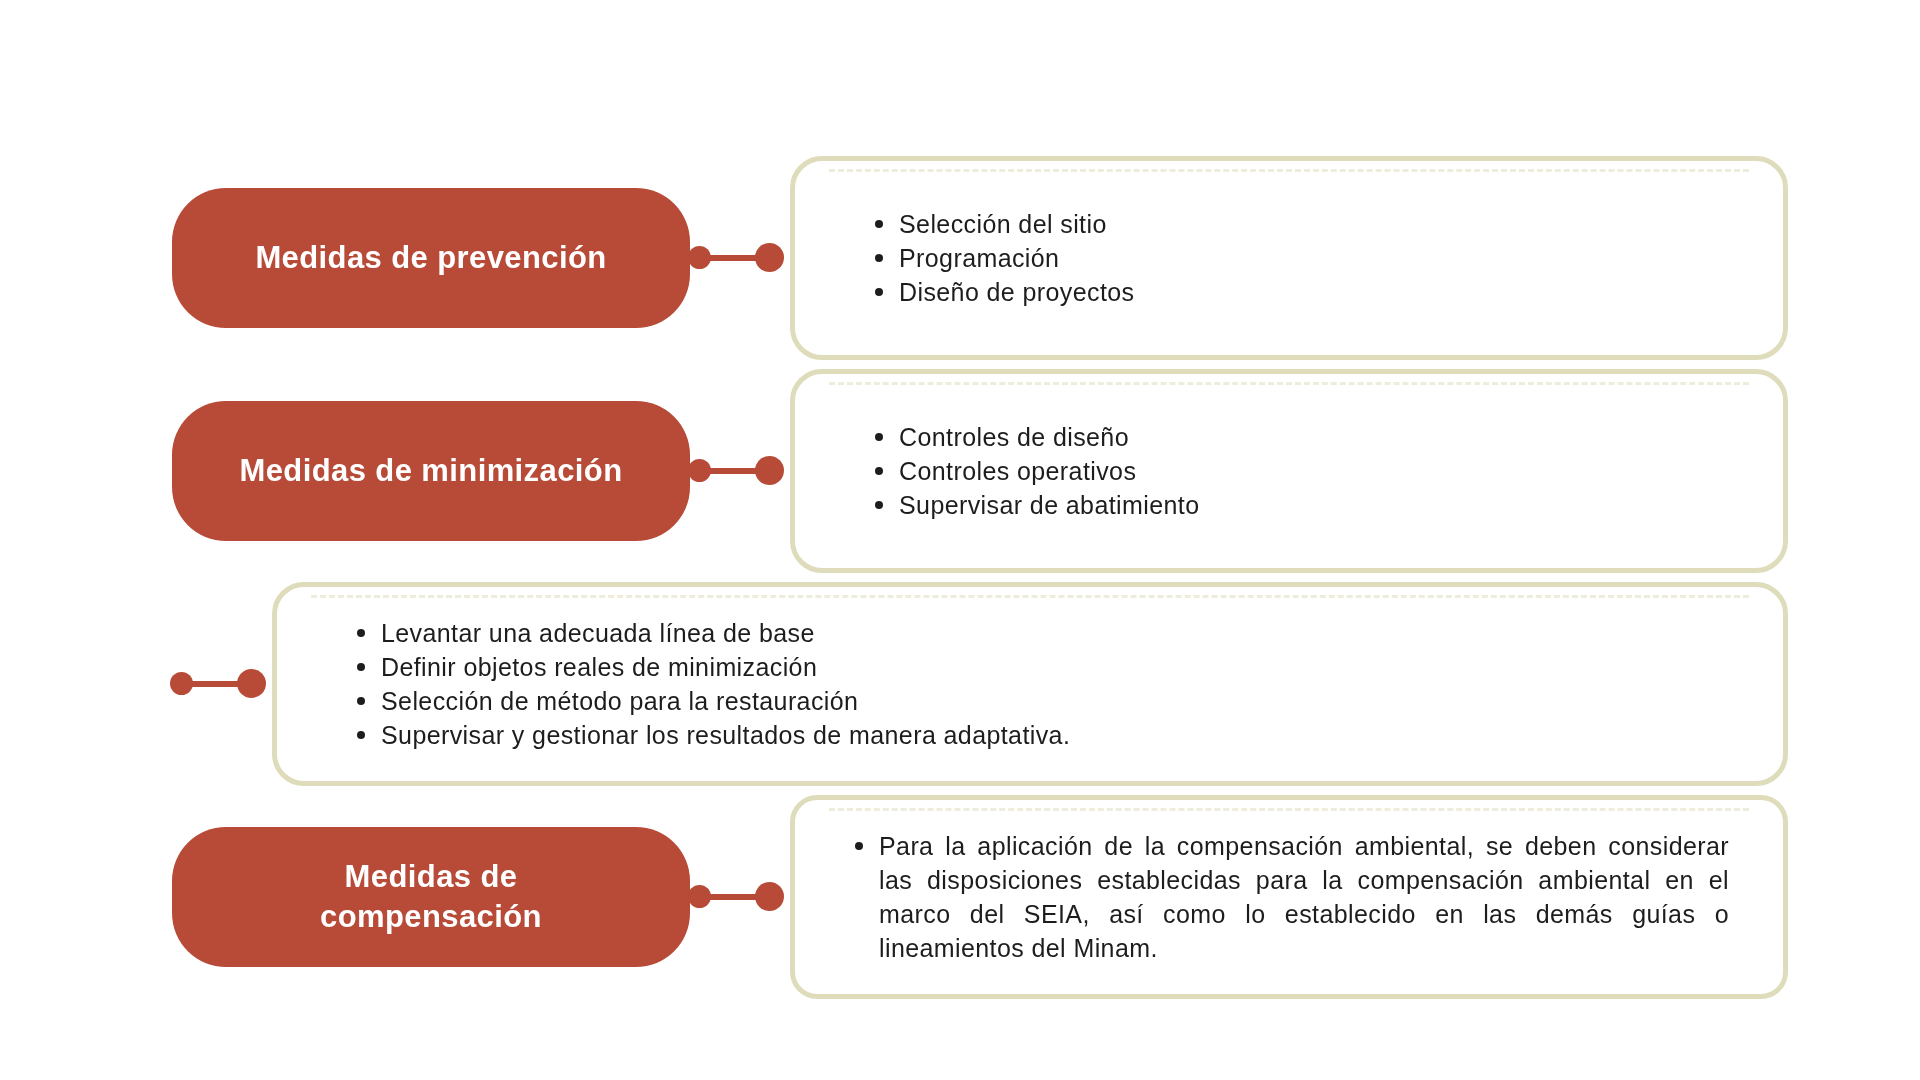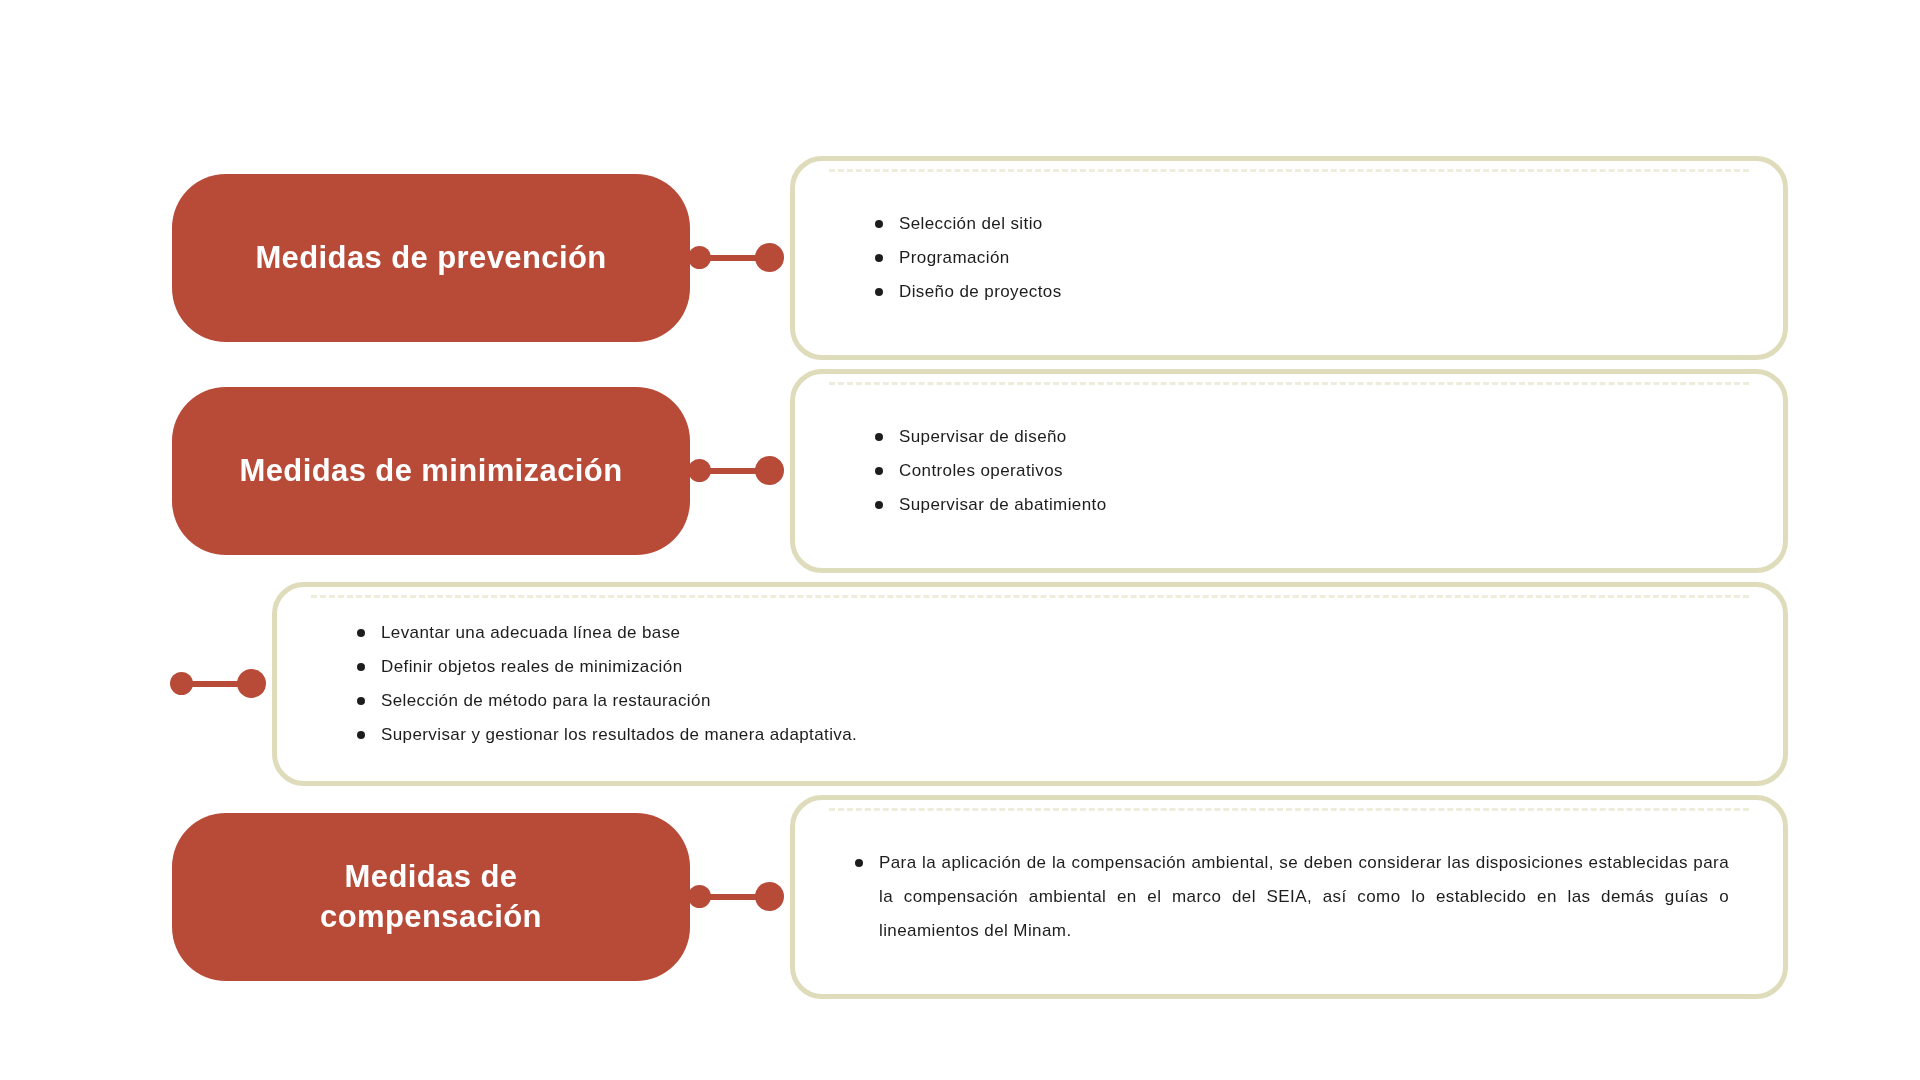--- a/index.html
+++ b/index.html
@@ -5,21 +5,21 @@
   html,body{margin:0;padding:0;}
   body{
     width:1920px;height:1080px;background:#ffffff;overflow:hidden;
     font-family:"Liberation Sans","DejaVu Sans",sans-serif;
     -webkit-font-smoothing:antialiased;
   }
   .canvas{position:relative;width:1920px;height:1080px;background:#ffffff;}
   .rows{position:absolute;left:172px;top:156px;width:1616px;display:flex;flex-direction:column;gap:9px;}
   .row{display:flex;align-items:center;height:204px;}
   .pill{
-    flex:0 0 518px;height:168px;border-radius:54px;
+    flex:0 0 518px;height:140px;border-radius:54px;
     display:flex;align-items:center;justify-content:center;
     padding:0 26px;box-sizing:border-box;
   }
   .pill-label{
     color:#ffffff;font-weight:700;font-size:31px;line-height:40px;
     text-align:center;letter-spacing:0.4px;white-space:pre-line;
   }
   .connector{flex:0 0 100px;position:relative;height:32px;}
   .connector .line{position:absolute;left:8px;right:20px;top:13px;height:6px;}
   .connector .dot{position:absolute;border-radius:50%;}
@@ -30,28 +30,28 @@
     background:#ffffff;border:5px solid #dedcba;border-radius:32px;
     display:flex;align-items:center;
     padding:18px 52px 18px 78px;
   }
   .card-dash{
     position:absolute;left:34px;right:34px;top:8px;height:0;
     border-top:3px dashed #eeeddb;
   }
   ul.card-list{
     list-style:none;margin:0;padding:0;
-    font-size:17px;line-height:34px;color:#1d1d1d;letter-spacing:0.4px;
+    font-size:25px;line-height:34px;color:#1d1d1d;letter-spacing:0.4px;
   }
   ul.card-list li{position:relative;padding-left:26px;}
   ul.card-list li::before{
     content:"";position:absolute;left:2px;top:13px;width:8px;height:8px;
     border-radius:50%;background:#1d1d1d;
   }
-  .row.justified .card{padding:18px 54px 18px 58px;}
+  .row.justified .card{padding:18px 54px 18px 58px;border-radius:27px;}
   .row.justified ul.card-list li{text-align:justify;text-justify:inter-word;}
 </style>
 </head>
 <body>
 
 <div class="canvas">
   <div class="rows" id="rows">
   <div class="row">
     <div class="pill" style="background: rgb(184, 74, 56);">
       <span class="pill-label">Medidas de prevención</span>
@@ -76,21 +76,21 @@
       <span class="pill-label">Medidas de minimización</span>
     </div>
     <div class="connector">
       <span class="dot dot-left" style="background: rgb(184, 74, 56);"></span>
       <span class="line" style="background: rgb(184, 74, 56);"></span>
       <span class="dot dot-right" style="background: rgb(184, 74, 56);"></span>
     </div>
     <div class="card">
       <div class="card-dash"></div>
       <ul class="card-list">
-            <li>Supervisar de diseño</li>
+            <li>Controles de diseño</li>
             <li>Controles operativos</li>
             <li>Supervisar de abatimiento</li>
           </ul>
     </div>
   </div>
 
   <div class="row">
     <div class="connector">
       <span class="dot dot-left" style="background: rgb(184, 74, 56);"></span>
       <span class="line" style="background: rgb(184, 74, 56);"></span>

